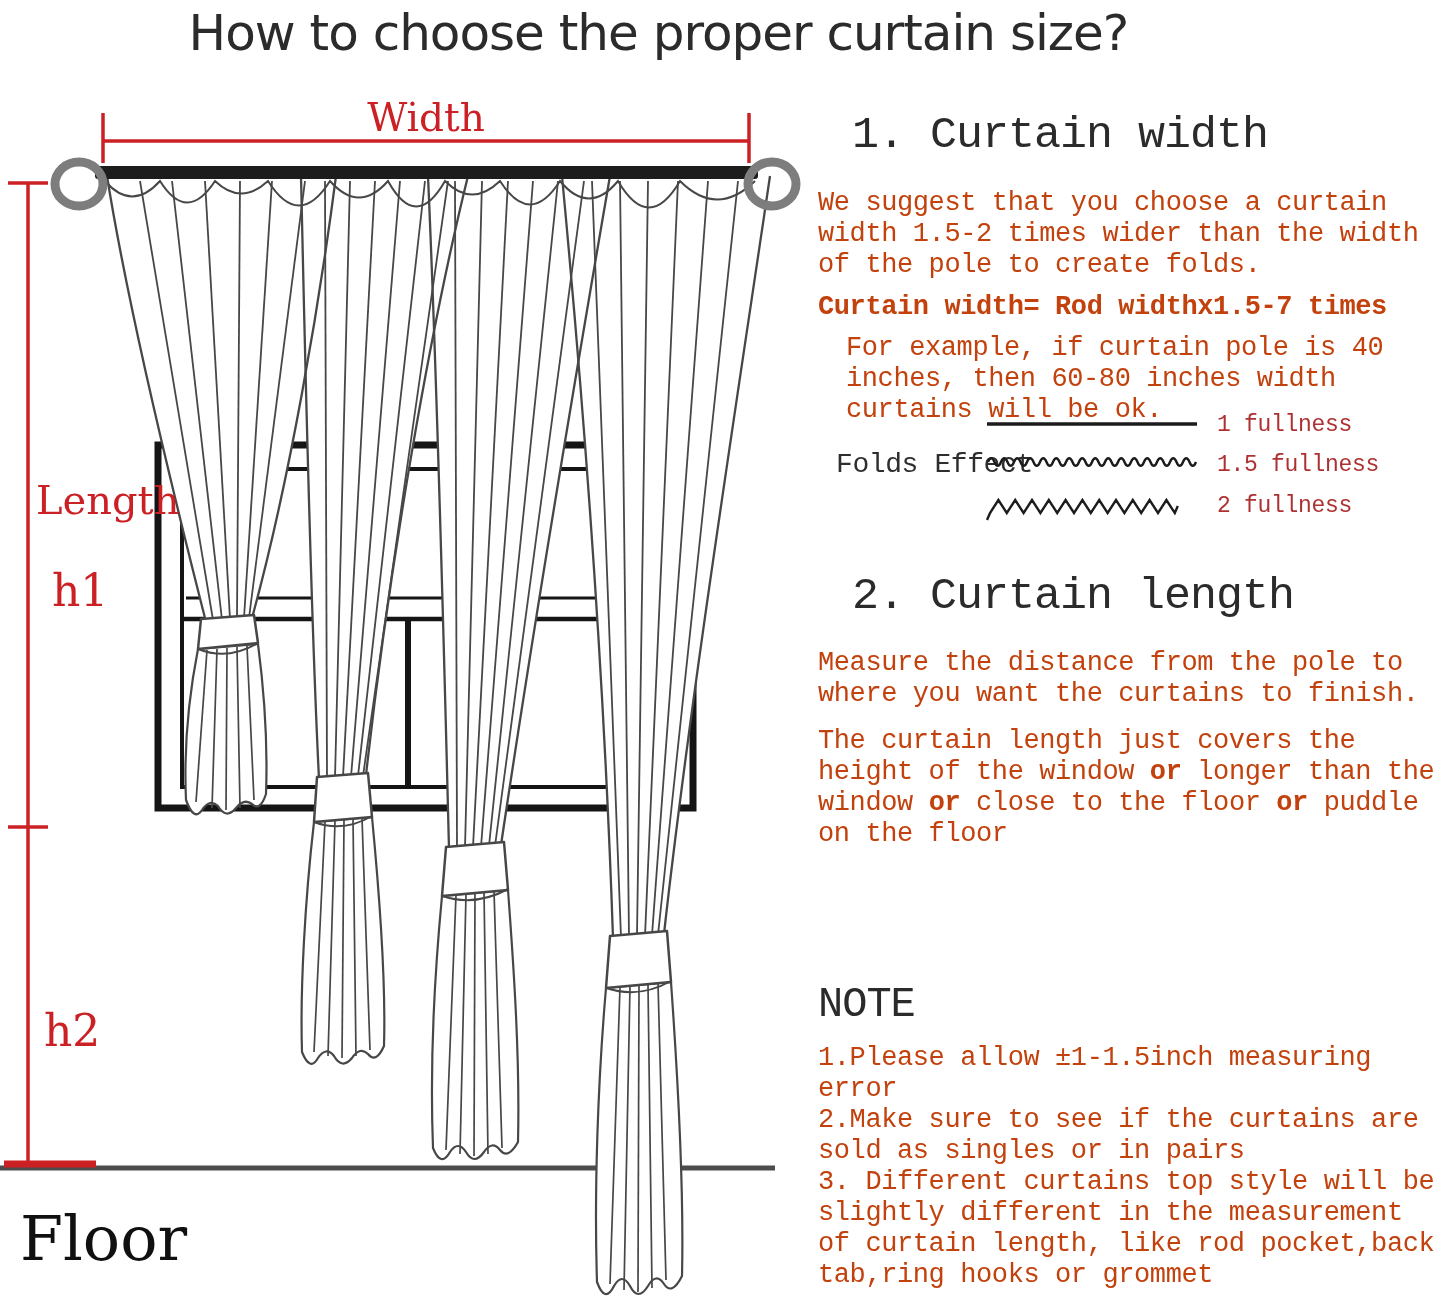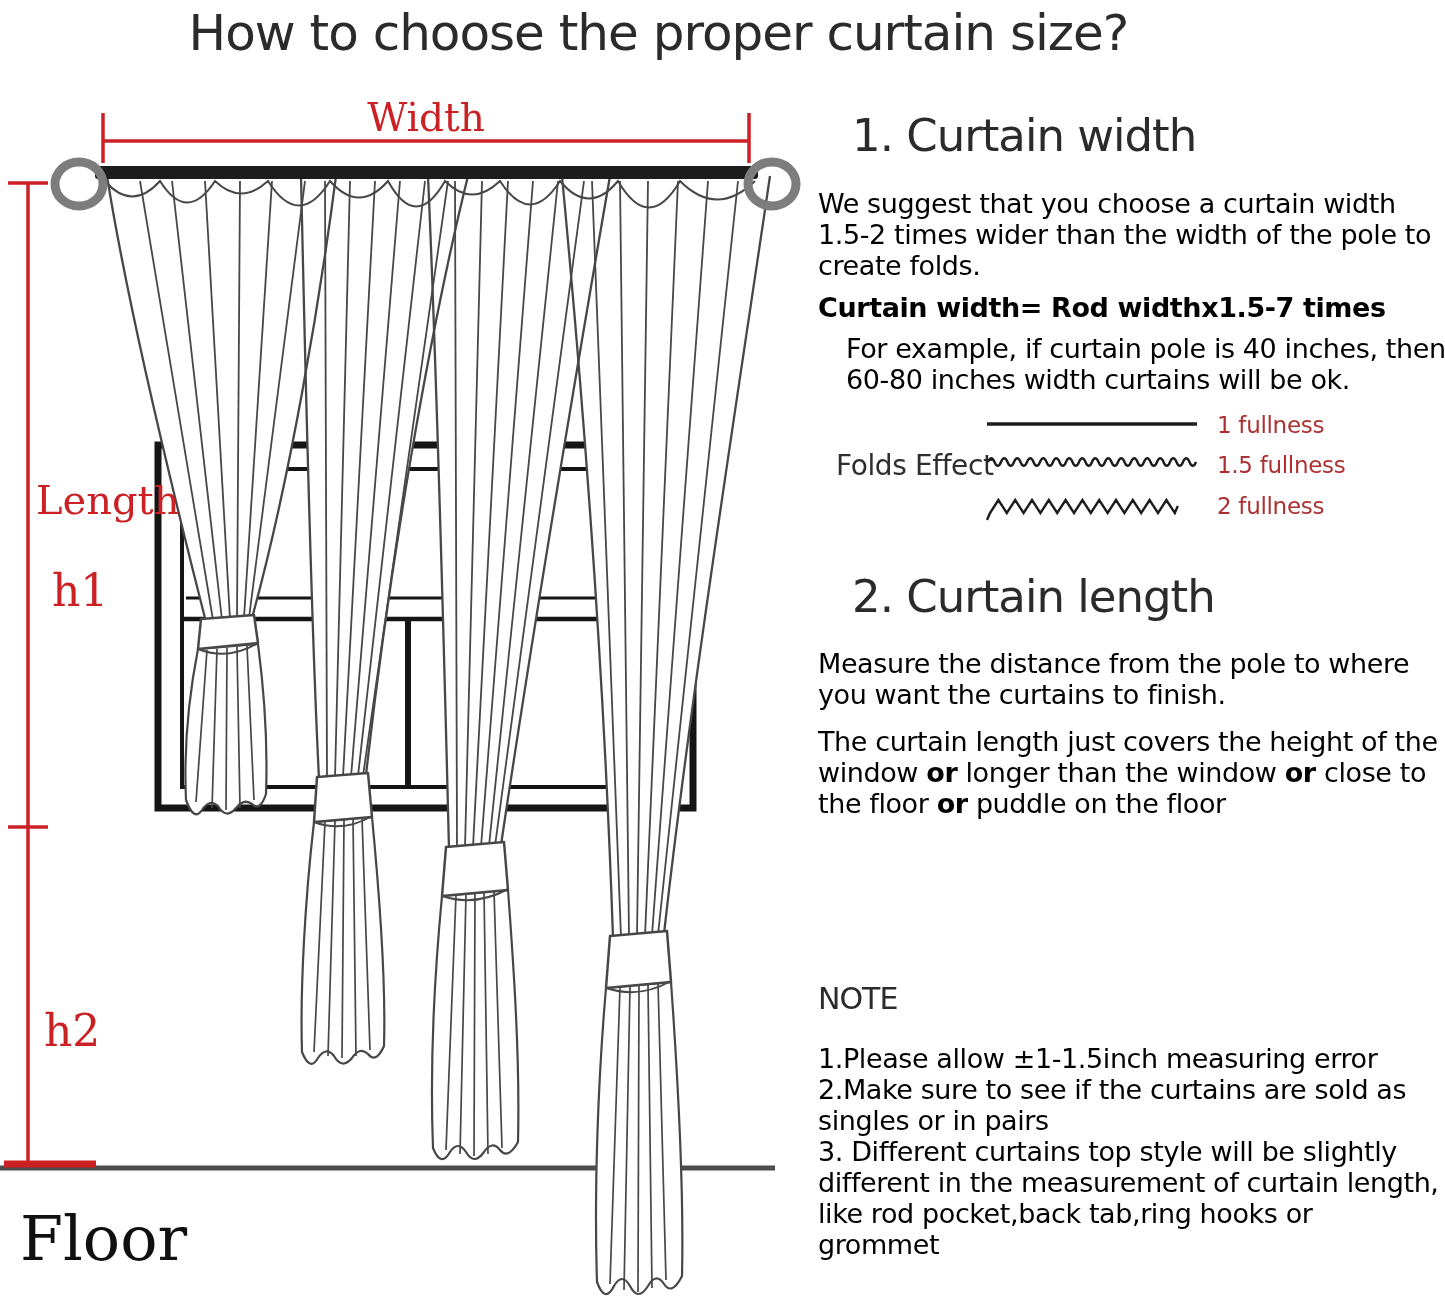--- a/index.html
+++ b/index.html
@@ -3,23 +3,23 @@
 <meta charset="utf-8">
 <style>
   html,body{margin:0;padding:0;background:#ffffff;}
   #stage{position:relative;width:1445px;height:1314px;background:#fff;overflow:hidden;
          font-family:"DejaVu Sans",sans-serif;color:#383838;}
   .title{position:absolute;top:4px;left:0;width:1317px;text-align:center;
          font-size:50px;letter-spacing:-1px;color:#2b2b2b;}
   #diagram{position:absolute;left:0;top:0;width:810px;height:1314px;}
   .serif-red{font-family:"DejaVu Serif","Liberation Serif",serif;fill:#cb2024;}
   .serif-black{font-family:"DejaVu Serif","Liberation Serif",serif;fill:#101010;}
-  #rightcol{position:absolute;left:818px;top:0;width:625px;height:960px;}
+  #rightcol{position:absolute;left:818px;top:0;width:625px;height:960px;font-family:Liberation Mono, monospace;}
   #rightcol .blk{position:absolute;left:0;width:622px;}
-  #rightcol p{margin:0;font-size:27px;line-height:31px;letter-spacing:-0.4px;color:#000000;}
+  #rightcol p{margin:0;font-size:27px;line-height:31px;letter-spacing:-0.4px;color:#c2410c;}
   .h-sec{font-size:45px;letter-spacing:-1px;color:#2b2b2b;line-height:1.05;}
   .formula{font-weight:700;color:#1d1d1d;}
   .folds{position:absolute;left:0;top:405px;width:622px;height:140px;}
   .folds-label{position:absolute;left:18px;top:44px;font-size:28px;letter-spacing:-0.4px;color:#2e2e2e;}
   .fold-line{position:absolute;left:168px;width:212px;}
   .fold-tag{position:absolute;left:399px;font-size:23px;letter-spacing:-0.3px;color:#ae3132;}
   .notes p{margin:0;}
 </style>
 </head>
 <body>
@@ -200,21 +200,21 @@
       <span class="fold-tag" style="top:88px;">2 fullness</span>
     </div>
 
     <div class="blk h-sec" style="top:573px;left:34px;">2. Curtain length</div>
 
     <p class="blk" style="top:648px;">Measure the distance from the pole to where you want the curtains to finish.</p>
 
     <p class="blk" style="top:726px;"><span>The curtain length just covers the height of the window </span><b>or</b><span> longer than the window </span><b>or</b><span> close to the floor </span><b>or</b><span> puddle on the floor</span></p>
 
 
-    <div class="blk h-sec" style="top:983px;font-size:30px;">NOTE</div>
+    <div class="blk h-sec" style="top:983px;font-size:42px;">NOTE</div>
 
     <div class="blk notes" style="top:1043px;">
       <p>1.Please allow ±1-1.5inch measuring error</p>
       <p>2.Make sure to see if the curtains are sold as singles or in pairs</p>
       <p>3. Different curtains top style will be slightly different in the measurement of curtain length, like rod pocket,back tab,ring hooks or grommet</p>
     </div>
 
   </div>
 </div>
 

